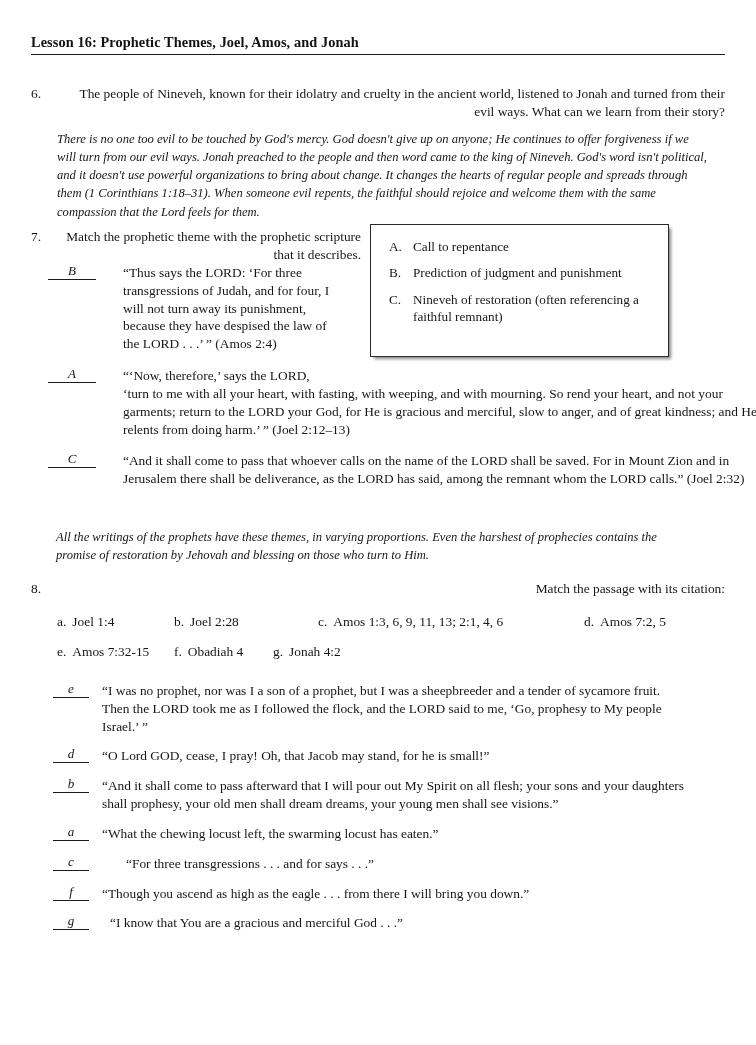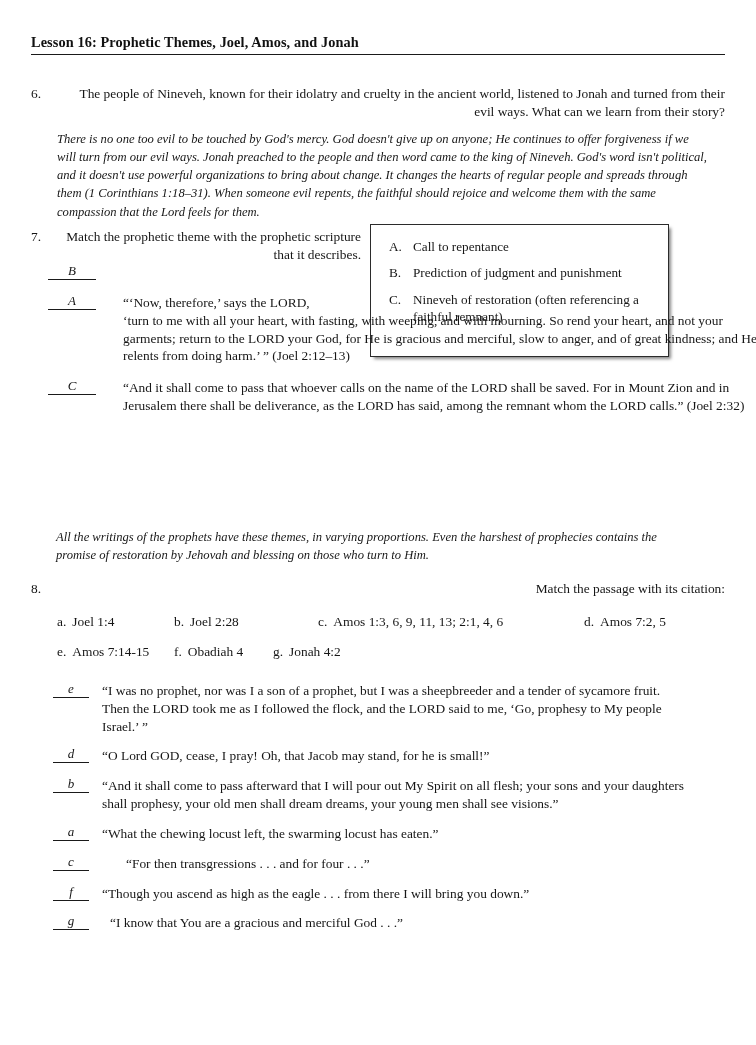--- a/index.html
+++ b/index.html
@@ -193,20 +193,21 @@
         <div class="theme-item">
           <div class="theme-letter">C.</div>
           <div class="theme-label">Nineveh of restoration (often referencing a faithful remnant)</div>
         </div>
       </div>
   </div>
 
   <div class="q" style="left:31px; top:264px; width:694px;" id="q7-matches">
       <div class="match-row" style="margin-bottom: 14px;">
         <div class="blank" style="width: 48px; margin-left: 17px;">B</div>
+        <div class="match-text" style="margin-left: 27px; width: 215px; flex: 0 0 auto;"><span>“Thus says the </span><span class="sc">LORD</span><span>: ‘For three transgressions of Judah, and for four, I will not turn away its punishment, because they have despised the law of the </span><span class="sc">LORD</span><span> . . .’ ” (Amos 2:4)</span></div>
       </div>
       <div class="match-row" style="margin-bottom: 14px;">
         <div class="blank" style="width: 48px; margin-left: 17px;">A</div>
         <div class="match-text" style="margin-left: 27px; width: 646px; flex: 0 0 auto;"><span>“‘Now, therefore,’ says the </span><span class="sc">LORD</span><span>,</span><br><span>‘turn to me with all your heart, with fasting, with weeping, and with mourning. So rend your heart, and not your garments; return to the </span><span class="sc">LORD</span><span> your God, for He is gracious and merciful, slow to anger, and of great kindness; and He relents from doing harm.’ ” (Joel 2:12–13)</span></div>
       </div>
       <div class="match-row" style="margin-bottom: 10px;">
         <div class="blank" style="width: 48px; margin-left: 17px;">C</div>
         <div class="match-text" style="margin-left: 27px; width: 646px; flex: 0 0 auto;"><span>“And it shall come to pass that whoever calls on the name of the </span><span class="sc">LORD</span><span> shall be saved. For in Mount Zion and in Jerusalem there shall be deliverance, as the </span><span class="sc">LORD</span><span> has said, among the remnant whom the </span><span class="sc">LORD</span><span> calls.” (Joel 2:32)</span></div>
       </div>
     </div>
@@ -235,21 +236,21 @@
       </div>
       <div class="cit-cell" style="position: absolute; left: 527px;">
         <span class="cit-letter">d.</span>
         <span>Amos 7:2, 5</span>
       </div>
     </div>
 
   <div class="cit-row" style="position:absolute; left:57px; top:643px; width:670px;" id="cit-row-2">
       <div class="cit-cell" style="position: absolute; left: 0px;">
         <span class="cit-letter">e.</span>
-        <span>Amos 7:14-15</span>
+        <span>Amos 7:32-15</span>
       </div>
       <div class="cit-cell" style="position: absolute; left: 117px;">
         <span class="cit-letter">f.</span>
         <span>Obadiah 4</span>
       </div>
       <div class="cit-cell" style="position: absolute; left: 216px;">
         <span class="cit-letter">g.</span>
         <span>Jonah 4:2</span>
       </div>
     </div>
@@ -266,21 +267,21 @@
       <div class="match-row" style="margin-bottom: 12px;">
         <div class="blank" style="width: 36px; margin-left: 22px;">b</div>
         <div class="match-text" style="margin-left: 13px; width: 584px; flex: 0 0 auto;"><span>“And it shall come to pass afterward that I will pour out My Spirit on all flesh; your sons and your daughters shall prophesy, your old men shall dream dreams, your young men shall see visions.”</span></div>
       </div>
       <div class="match-row" style="margin-bottom: 12px;">
         <div class="blank" style="width: 36px; margin-left: 22px;">a</div>
         <div class="match-text" style="margin-left: 13px; width: 584px; flex: 0 0 auto;"><span>“What the chewing locust left, the swarming locust has eaten.”</span></div>
       </div>
       <div class="match-row" style="margin-bottom: 12px;">
         <div class="blank" style="width: 36px; margin-left: 22px;">c</div>
-        <div class="match-text" style="margin-left: 37px; width: 560px; flex: 0 0 auto;"><span>“For then transgressions . . . and for four . . .”</span></div>
+        <div class="match-text" style="margin-left: 37px; width: 560px; flex: 0 0 auto;"><span>“For three transgressions . . . and for says . . .”</span></div>
       </div>
       <div class="match-row" style="margin-bottom: 12px;">
         <div class="blank" style="width: 36px; margin-left: 22px;">f</div>
         <div class="match-text" style="margin-left: 13px; width: 584px; flex: 0 0 auto;"><span>“Though you ascend as high as the eagle . . . from there I will bring you down.”</span></div>
       </div>
       <div class="match-row" style="margin-bottom: 12px;">
         <div class="blank" style="width: 36px; margin-left: 22px;">g</div>
         <div class="match-text" style="margin-left: 21px; width: 584px; flex: 0 0 auto;"><span>“I know that You are a gracious and merciful God . . .”</span></div>
       </div>
     </div>

